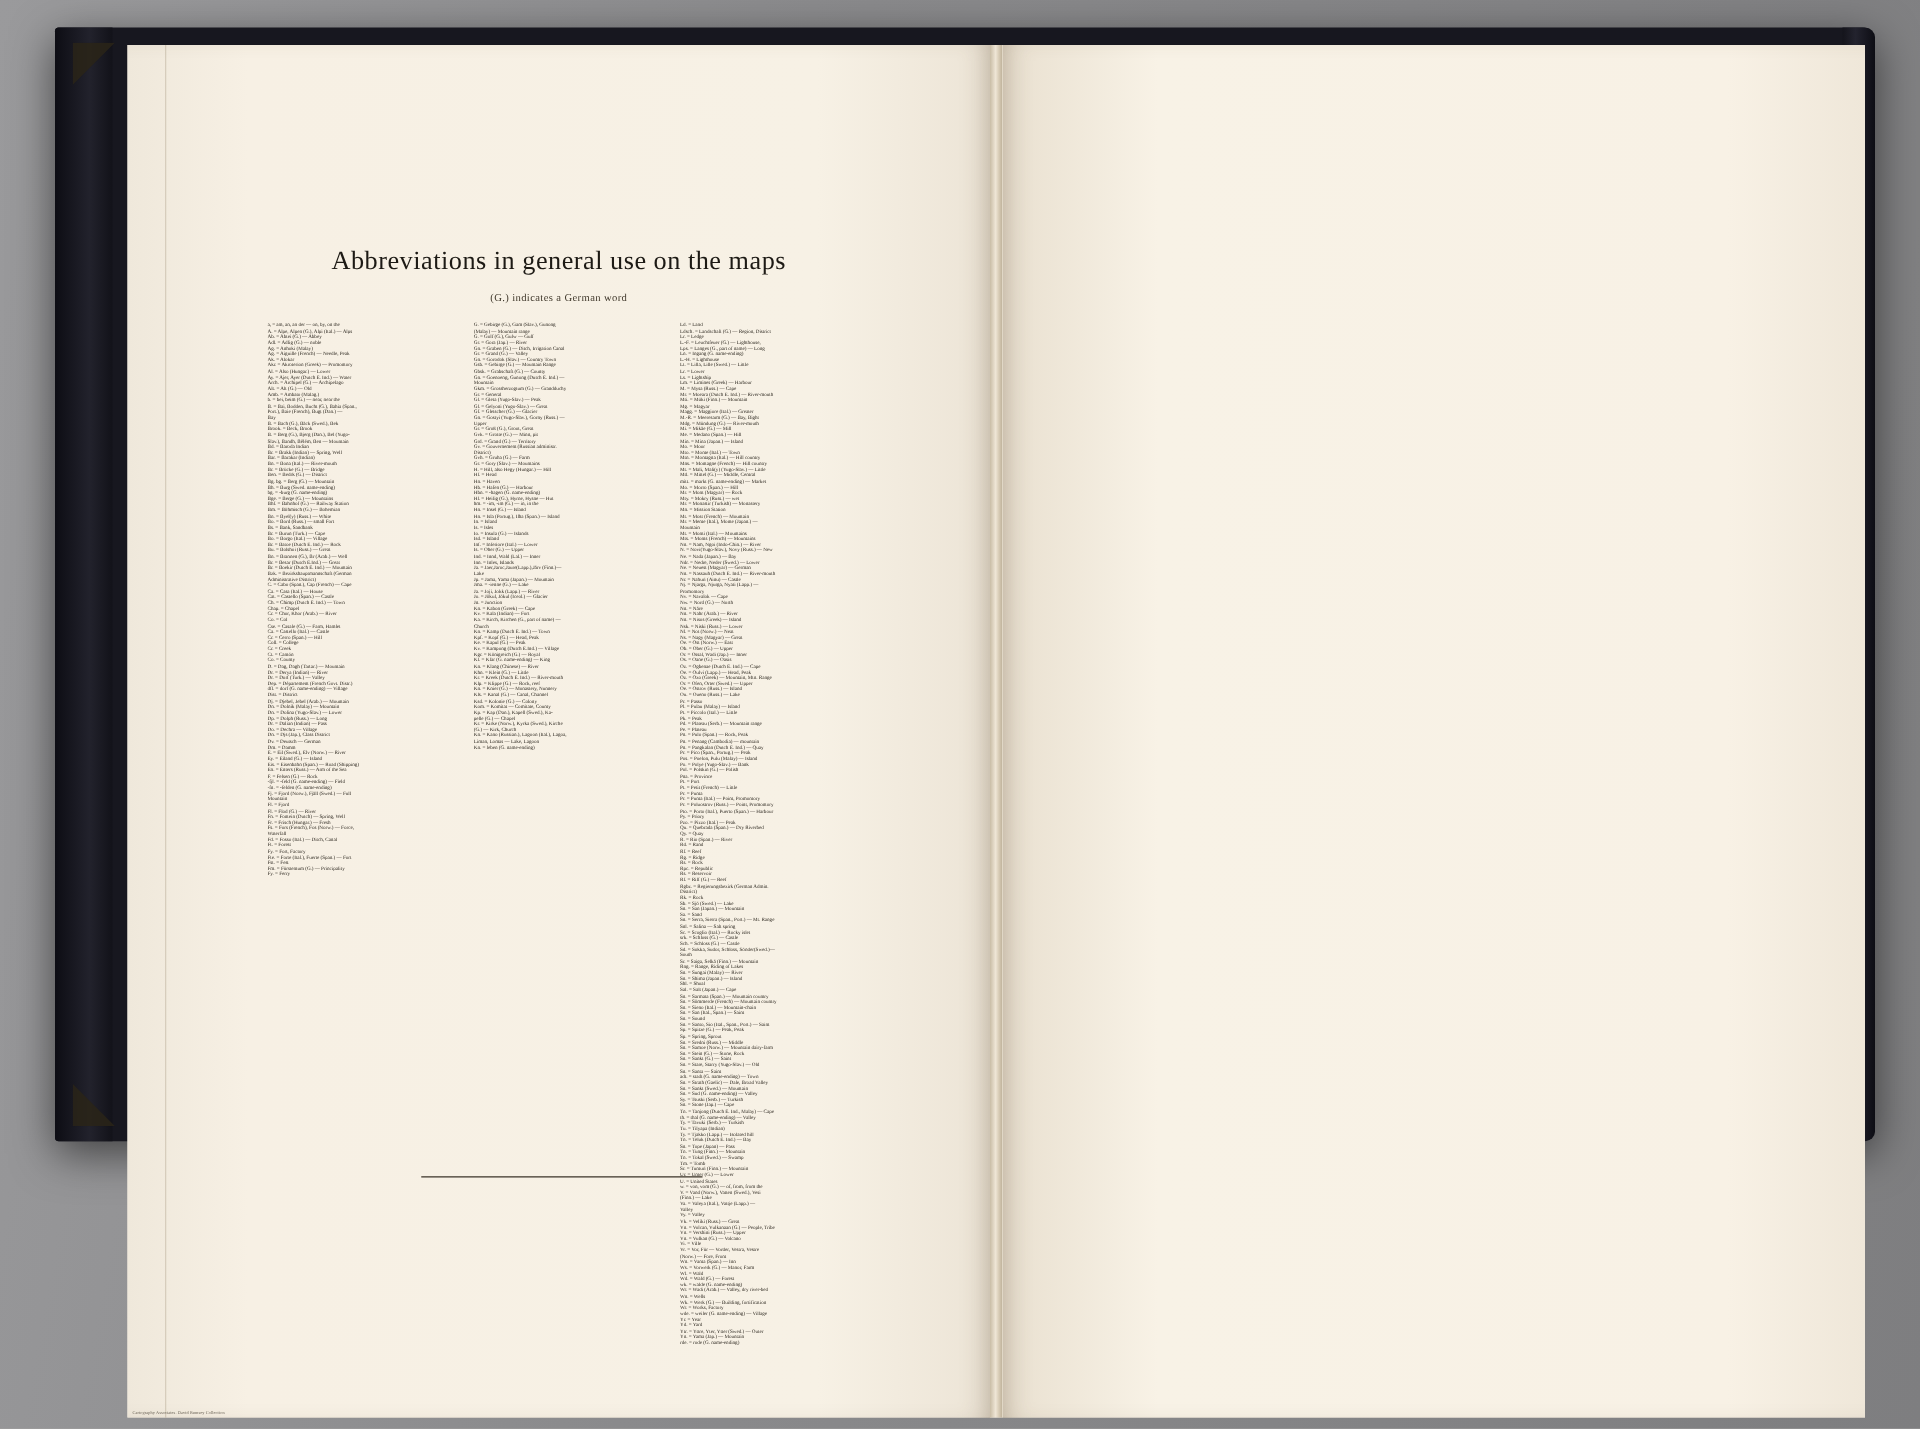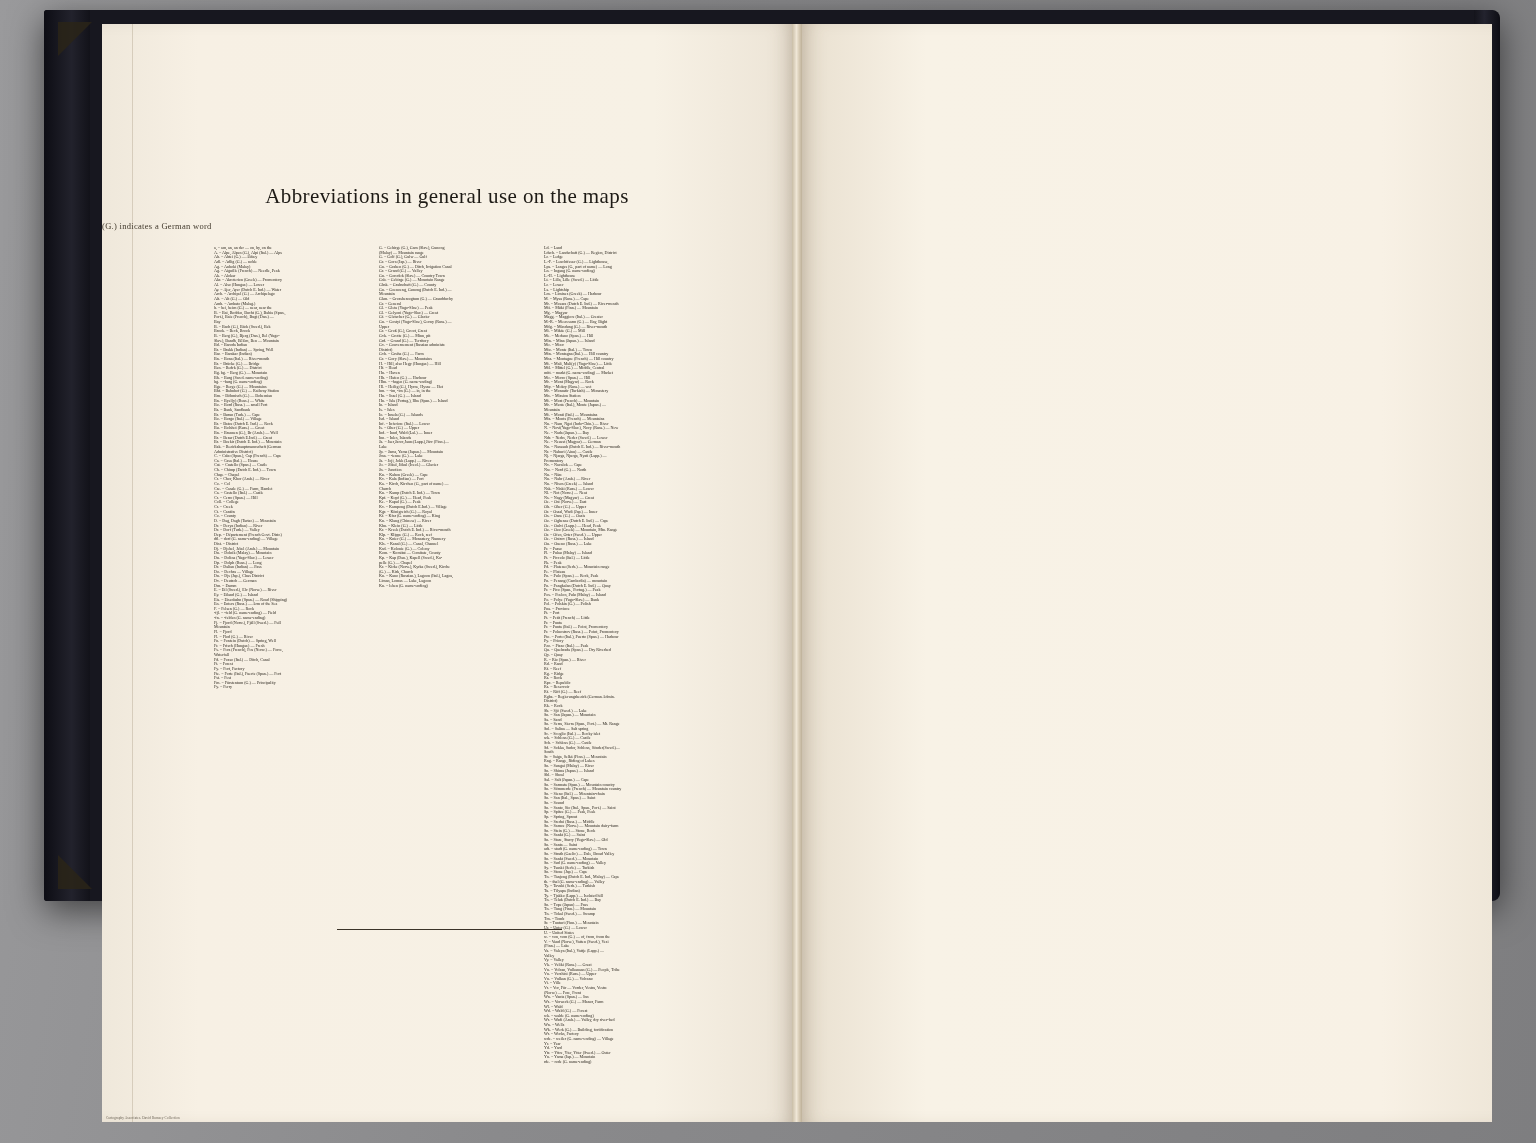--- a/index.html
+++ b/index.html
@@ -5,21 +5,21 @@
   html,body{margin:0;padding:0;}
   body{
     width:1536px;height:1143px;overflow:hidden;
     background:#8b8b8d;
     font-family:"Liberation Serif", serif;
   }
   .scene{position:relative;width:1536px;height:1143px;
     background:linear-gradient(100deg,#9a9a9c 0%,#8a8a8c 40%,#7e7e80 100%);}
 
   
-  .book{position:absolute;left:44px;top:10px;width:1456px;height:891px;
+  .book{position:absolute;left:44px;top:22px;width:1456px;height:891px;
     background:#17171f;border-radius:3px 10px 10px 3px;
     box-shadow:0 10px 34px rgba(0,0,0,.55);}
   .cover-edge{position:absolute;left:0;top:0;width:46px;height:100%;
     background:linear-gradient(90deg,#0d0d14 0%,#22222c 60%,#121219 100%);
     border-radius:3px 0 0 3px;}
   .cover-edge-r{position:absolute;right:0;top:0;width:26px;height:100%;
     background:linear-gradient(270deg,#0d0d14 0%,#23232e 60%,#14141b 100%);
     border-radius:0 8px 8px 0;}
   .corner{position:absolute;width:34px;height:34px;background:#2a2418;opacity:.85;}
   .c-tl{left:14px;top:12px;clip-path:polygon(0 0,100% 0,0 100%);}
@@ -36,21 +36,21 @@
     background:linear-gradient(270deg,#efe7d9 0%,#f8f1e5 16%,#f8f2e6 82%,#e9e0d0 100%);
     box-shadow:inset 14px 0 22px -14px rgba(90,70,45,.40);}
   .gutter{position:absolute;left:690px;top:0;width:10px;height:100%;
     background:linear-gradient(90deg,#c9bda6,#efe6d6 45%,#d9cdb7 70%,#bdb099);}
   .page-rule{position:absolute;top:0;height:100%;width:1px;background:rgba(120,100,70,.22);}
 
   
   .lp{position:absolute;left:0;top:0;width:690px;height:100%;}
   .lp-title{position:absolute;left:0;top:160px;width:690px;text-align:center;
     font-size:21px;letter-spacing:.4px;color:#1d1a15;}
-  .lp-sub{position:absolute;left:0;top:197px;width:690px;text-align:left;
+  .lp-sub{position:absolute;left:0;top:197px;width:690px;text-align:center;
     font-size:8.5px;color:#41392c;letter-spacing:.3px;}
   .abbr-cols{position:absolute;left:112px;top:222px;width:490px;
     display:flex;gap:10px;}
   .abbr-col{width:155px;}
   .abbr-line{font-size:4.1px;line-height:4.62px;color:#2a251d;
     white-space:nowrap;overflow:hidden;letter-spacing:-.02px;}
   .lp-endrule{position:absolute;left:235px;top:905px;width:225px;height:1px;
     background:#3b3328;}
   .stamp{position:absolute;left:4px;bottom:2px;font-size:3.4px;color:#6a6256;
     letter-spacing:.1px;}

